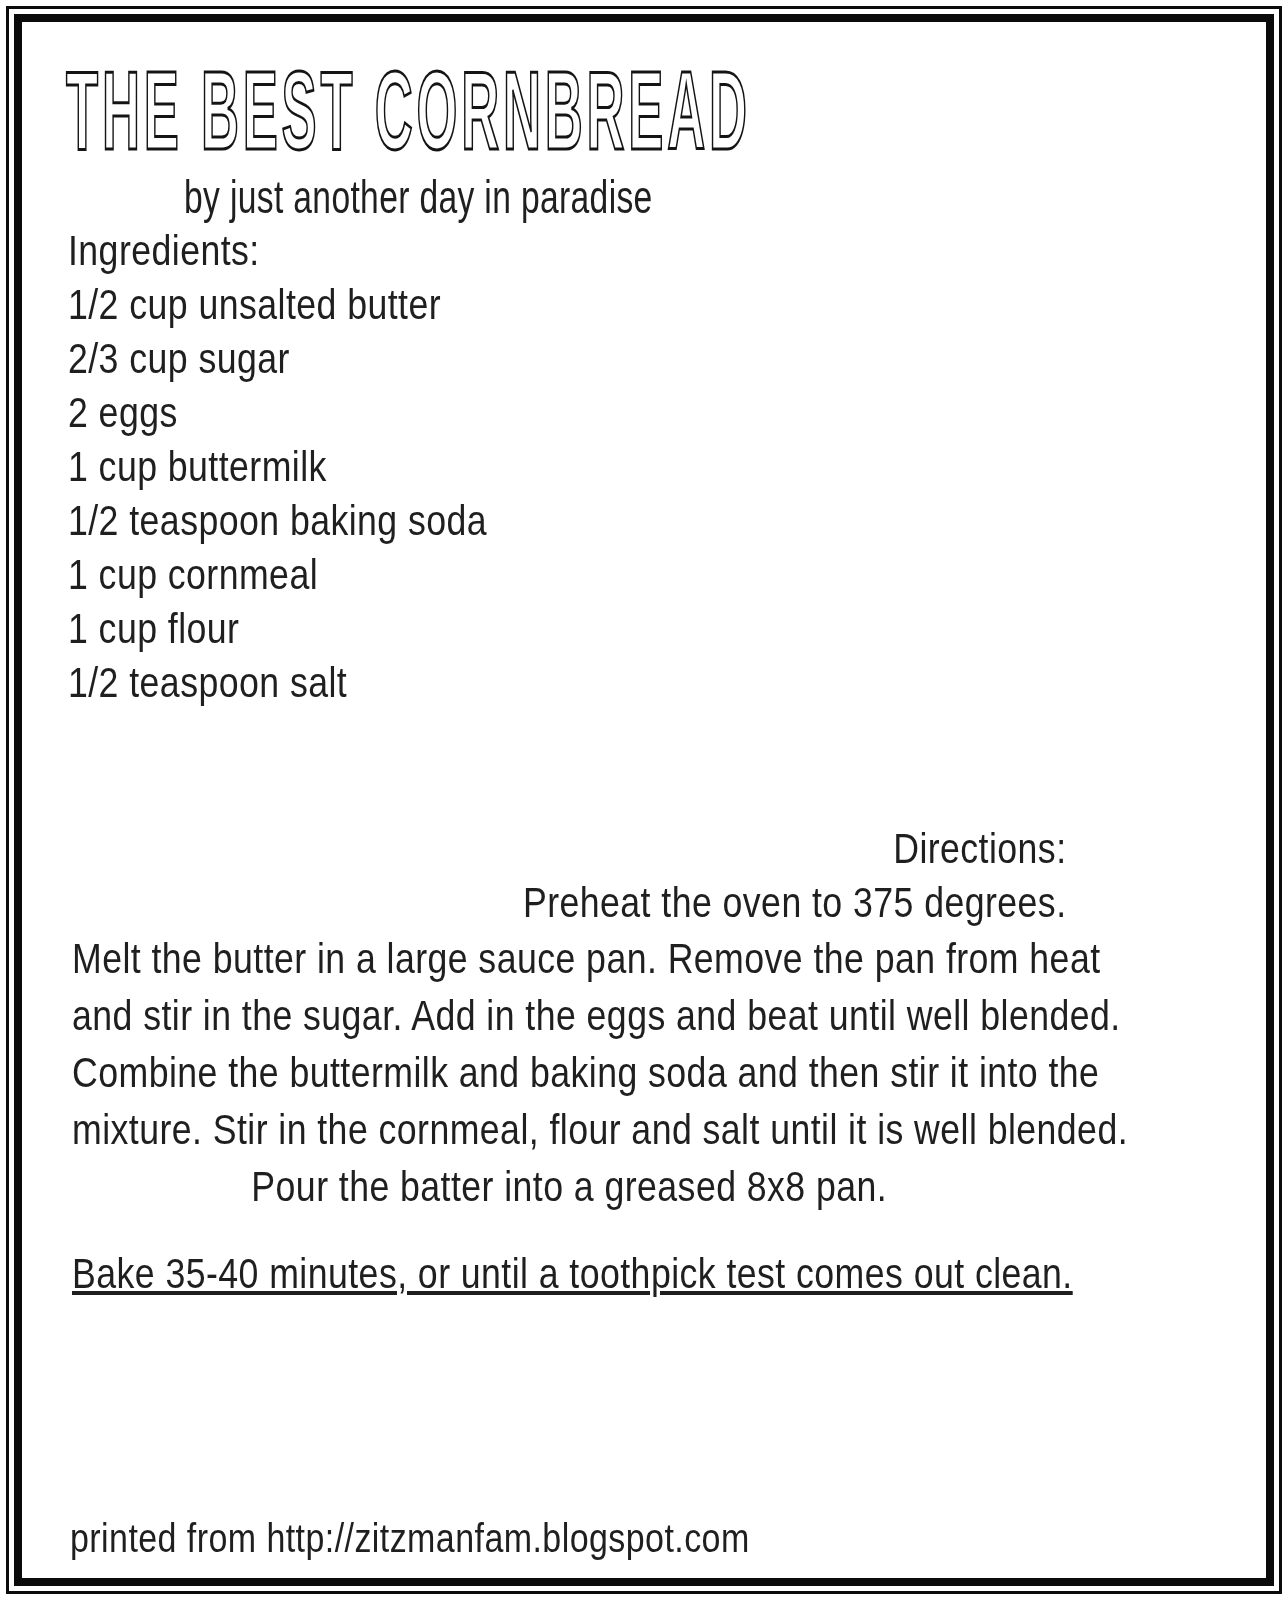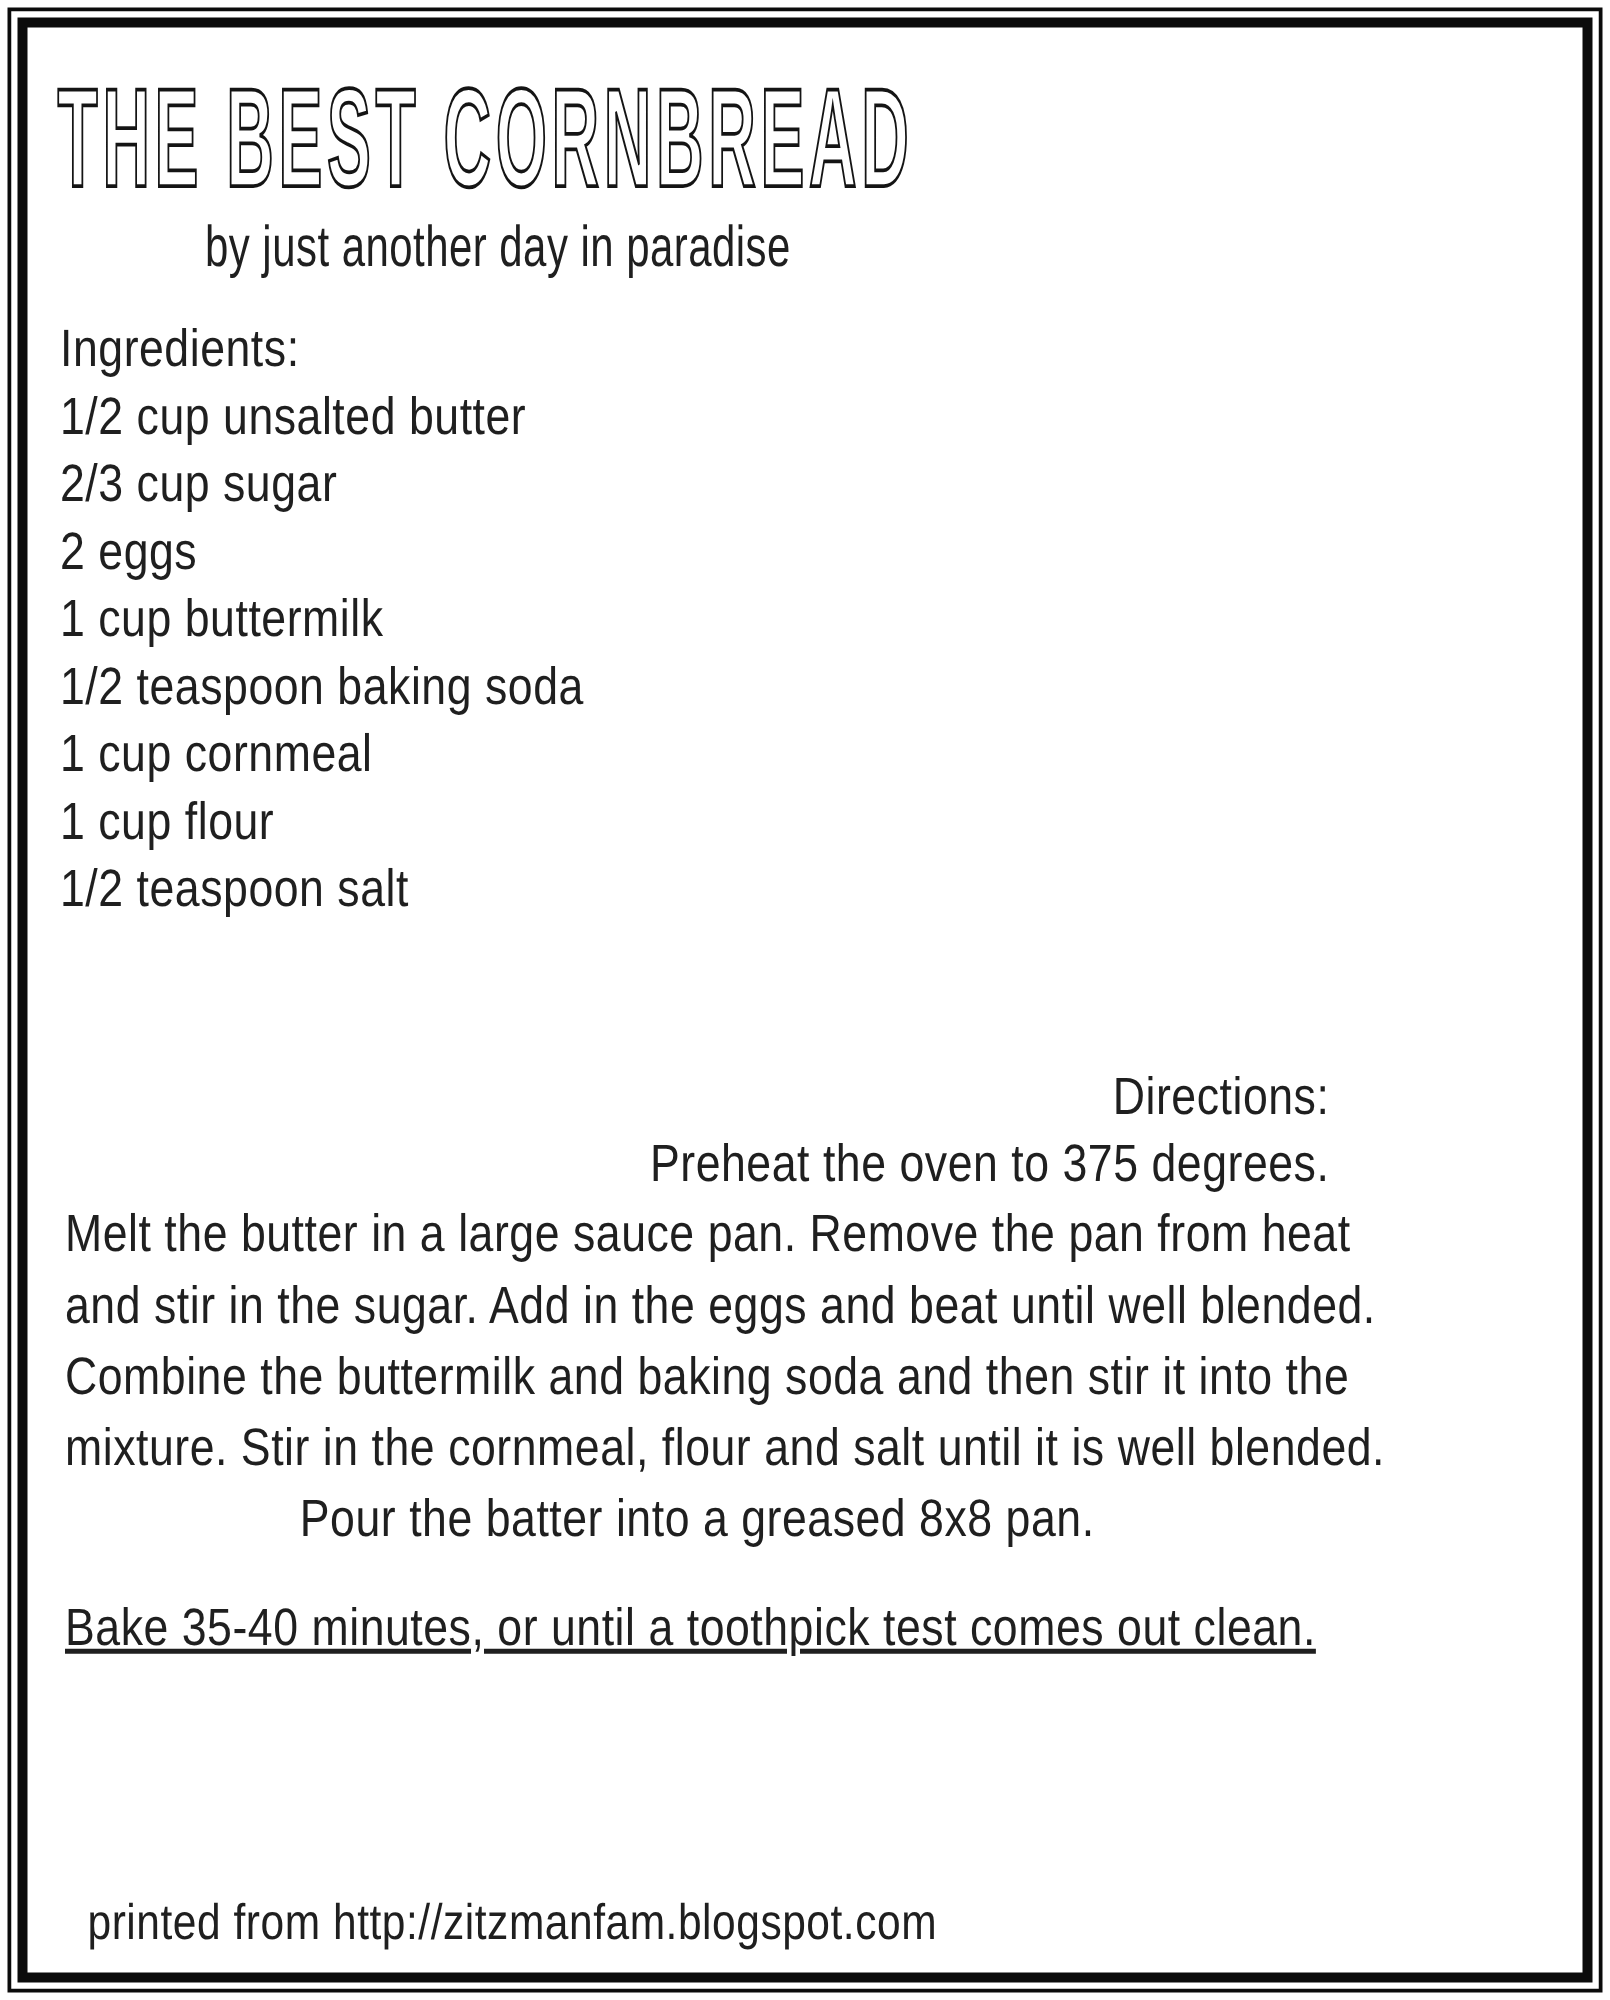--- a/index.html
+++ b/index.html
@@ -13,21 +13,21 @@
     font-family: "Liberation Sans", sans-serif;
     color: #1f1f1f;
   }
   .frame { position: absolute; pointer-events: none; }
   .frame-outer { inset: 6px; border: 3px solid #0b0b0b; }
   .frame-inner { inset: 14px; border: 8px solid #0b0b0b; }
 
   .content {
     position: absolute;
     inset: 22px;
-    padding: 30px 24px 0 24px;
+    padding: 30px 24px 0 44px;
     overflow: hidden;
   }
 
   .tline { white-space: nowrap; transform-origin: left center; }
 
   
   .title {
     display: inline-block;
     font-size: 112px;
     line-height: 118px;
@@ -47,21 +47,21 @@
     font-size: 46px;
     line-height: 54px;
     margin-left: 118px;
     letter-spacing: 0.5px;
     transform: scaleX(0.73);
   }
 
   .body-text { font-size: 42px; letter-spacing: 0.5px; }
   .body-text .tline { transform: scaleX(0.85); }
 
-  .ingredients { margin-top: 28px; margin-left: 2px; }
+  .ingredients { margin-left: 2px; }
   .ingredients .tline { line-height: 54px; }
 
   .directions-heading-block { margin-top: 112px; margin-left: 6px; text-align: right; }
   .directions-heading-block .tline { line-height: 54px; }
 
   .directions-para { margin-left: 6px; text-align: center; }
   .directions-para .tline { line-height: 57px; }
 
   .bake-block { margin-top: 30px; margin-left: 6px; text-decoration: underline; }
   .bake-block .tline { line-height: 57px; }

